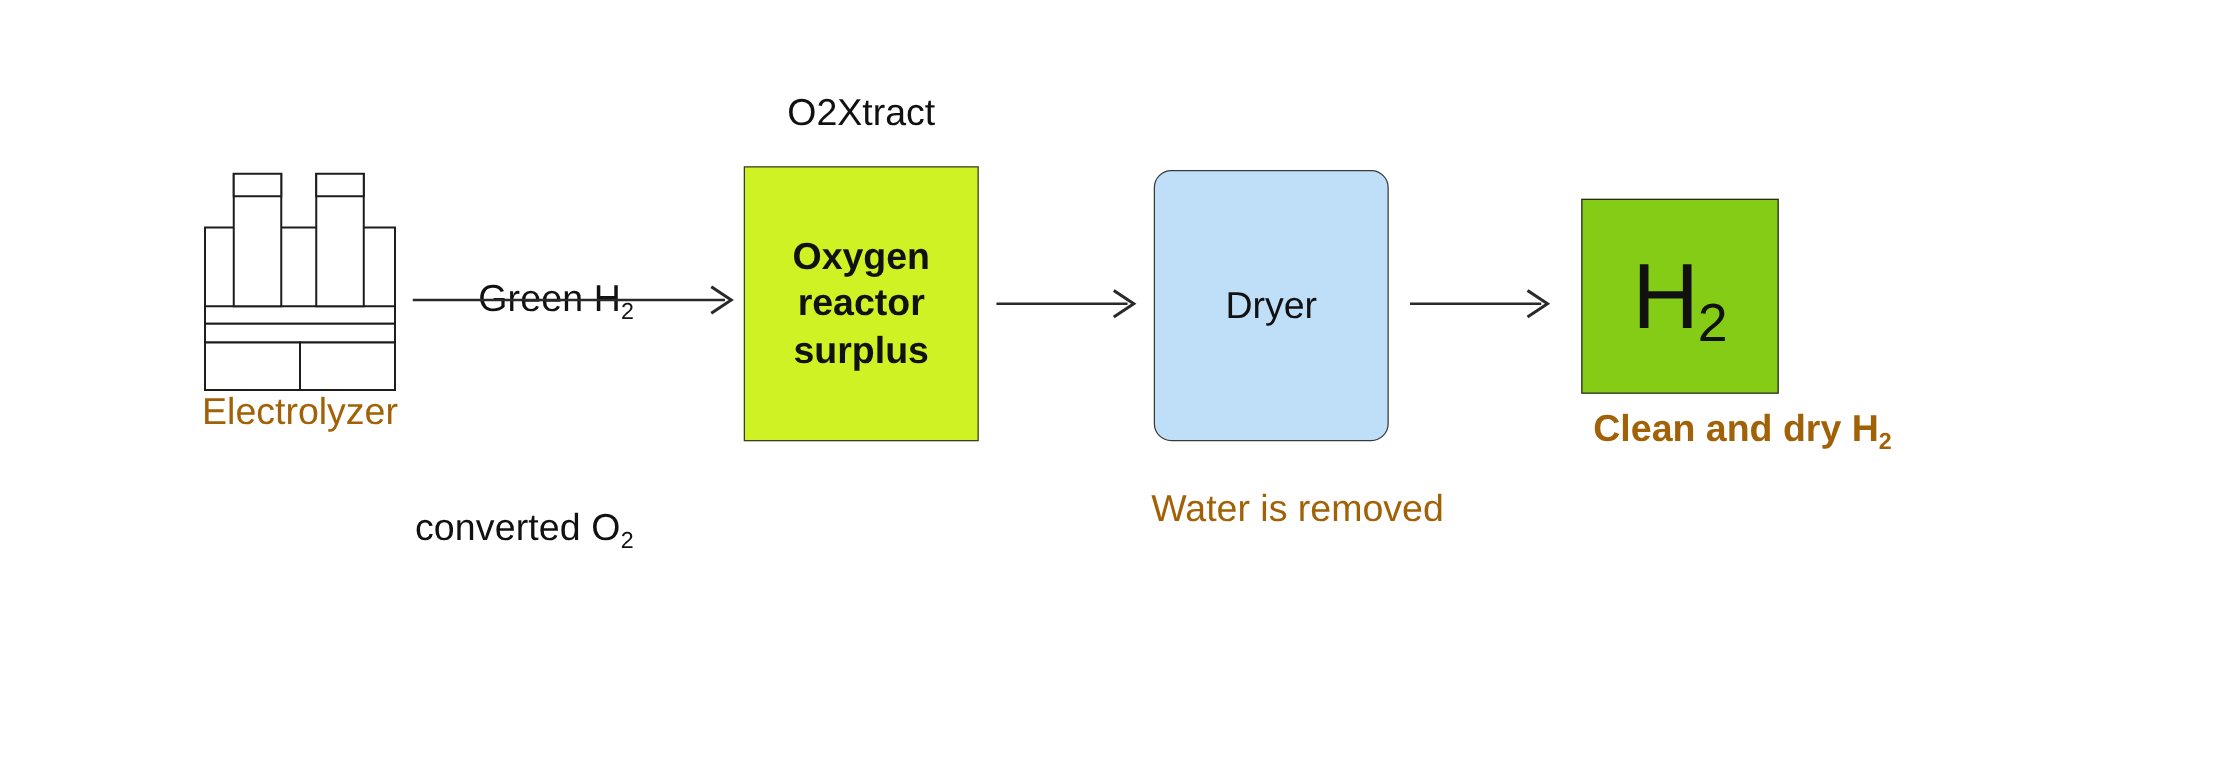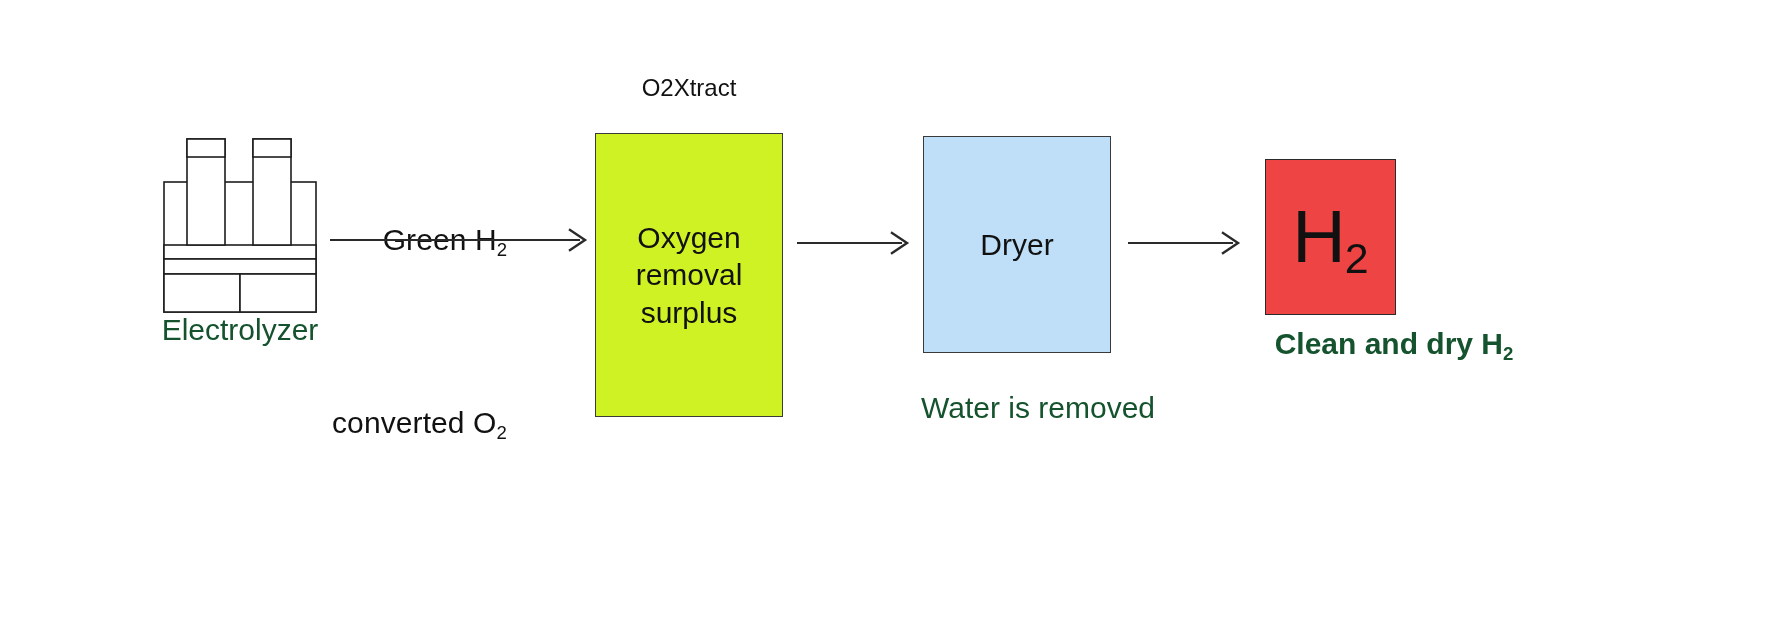--- a/index.html
+++ b/index.html
@@ -25,21 +25,21 @@
   .label {
     font-size: 30px;
     line-height: 1.22;
     color: #111111;
     white-space: pre;
     letter-spacing: 0.1px;
   }
   .caption {
     font-size: 30px;
     line-height: 1.27;
-    color: #14532d;
+    color: #a16207;
     text-align: center;
   }
   sub {
     font-size: 0.62em;
     vertical-align: baseline;
     position: relative;
     top: 0.30em;
     letter-spacing: 0;
   }
 
@@ -62,45 +62,47 @@
     align-items: center;
     justify-content: center;
     text-align: center;
   }
   .proc-box-text {
     font-size: 30px;
     line-height: 1.24;
     color: #111111;
   }
   #reactor-box {
-    left: 595px; top: 133px; width: 188px; height: 284px;
+    left: 595px; top: 133px; width: 188px; height: 220px;
     background: #CFF224;
+    font-weight: bold;
   }
   #dryer-box {
     left: 923px; top: 136px; width: 188px; height: 217px;
     background: #BFDFF8;
+    border-radius: 14px;
   }
   #product-box {
-    left: 1265px; top: 159px; width: 131px; height: 156px;
-    background: #ef4444;
+    left: 1265px; top: 159px; width: 158px; height: 156px;
+    background: #84cc16;
     border: 1.5px solid #2a2a2a;
     align-items: center;
   }
   #product-box-text {
     font-size: 74px;
     line-height: 1;
     font-weight: 400;
     letter-spacing: -1px;
   }
   #product-box-text sub { font-size: 0.58em; top: 0.26em; }
 
   
   #diagram-title {
     left: 595px; top: 74px; width: 188px;
-    font-size: 24px; text-align: center; white-space: nowrap;
+    font-size: 30px; text-align: center; white-space: nowrap;
   }
   #electrolyzer-caption { left: 130px; top: 311px; width: 220px; }
   #reactor-caption      { left: 570px; top: 388px; width: 238px; }
   #dryer-caption        { left: 880px; top: 389px; width: 275px; text-align: right; }
   #product-caption      { left: 1248px; top: 325px; width: 292px; font-weight: bold; }
 </style>
 </head>
 <body>
 
 <div id="canvas">
@@ -142,21 +144,21 @@
       <line x1="0" y1="13" x2="250" y2="13" stroke="#2a2a2a" stroke-width="2.1"></line>
       <polyline points="240,3 255,13 240,23" fill="none" stroke="#2a2a2a" stroke-width="2.4" stroke-linecap="square" stroke-linejoin="miter"></polyline>
     </svg>
   </div>
 
   <div class="abs" id="diagram-title">O2Xtract</div>
 
   <div class="abs proc-box" id="reactor-box">
     <div class="proc-box-text">
       <div>Oxygen</div>
-      <div>removal</div>
+      <div>reactor</div>
       <div>surplus</div>
     </div>
   </div>
 
 
   <div class="abs arrow" style="left:797px; top:230px; width:115px;">
     <svg width="115" height="26" viewBox="0 0 115 26" xmlns="http://www.w3.org/2000/svg">
       <line x1="0" y1="13" x2="105" y2="13" stroke="#2a2a2a" stroke-width="2.1"></line>
       <polyline points="95,3 110,13 95,23" fill="none" stroke="#2a2a2a" stroke-width="2.4" stroke-linecap="square" stroke-linejoin="miter"></polyline>
     </svg>

